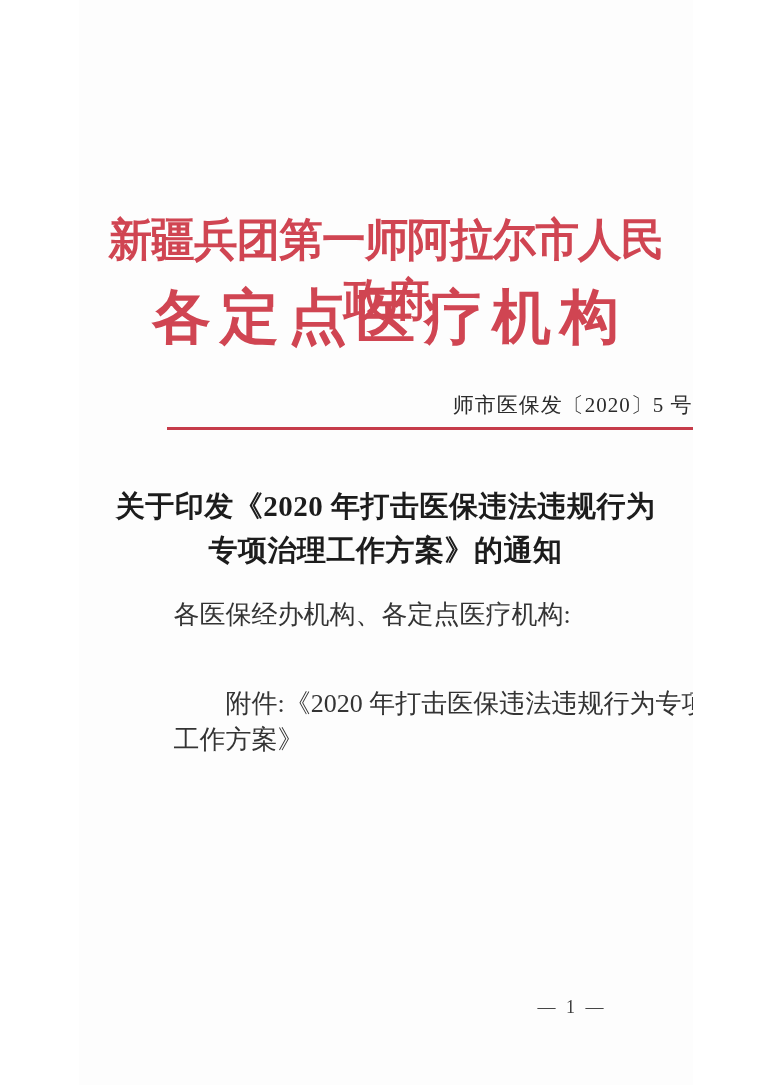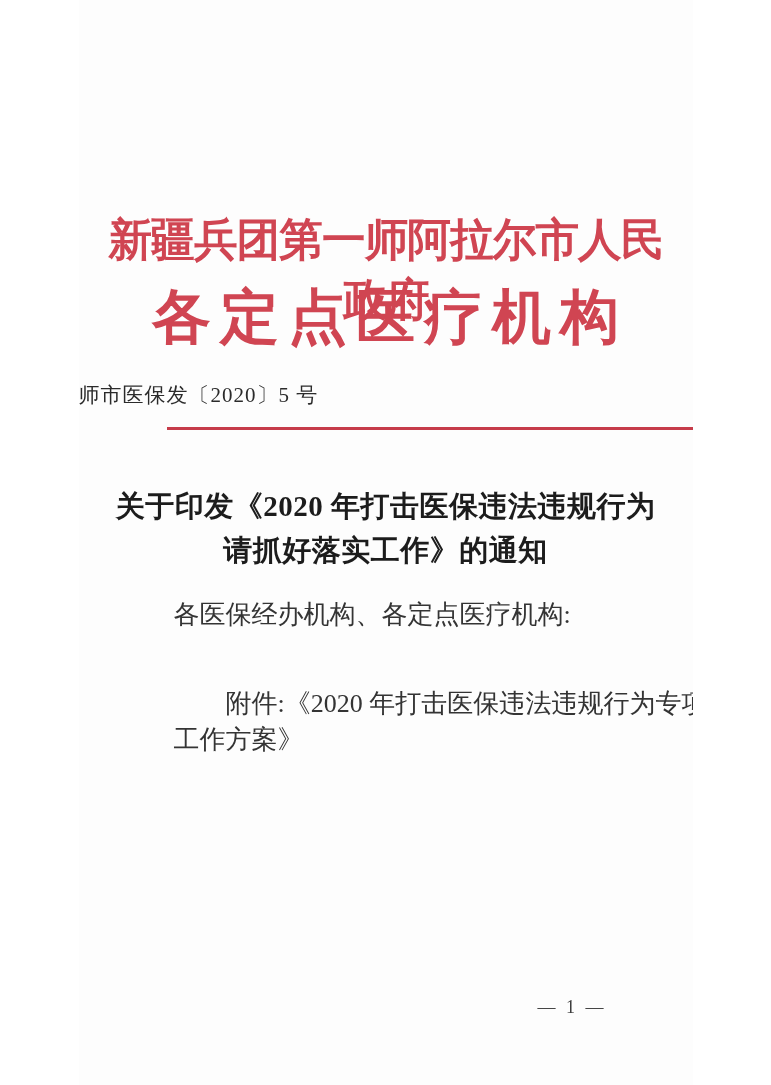--- a/index.html
+++ b/index.html
@@ -37,24 +37,24 @@
     width: 100%;
     text-align: center;
     font-size: 59px;
     font-weight: bold;
     letter-spacing: 9px;
     text-indent: 9px;
   }
   
   .doc-number {
     position: absolute;
-    top: 381px;
+    top: 391px;
     left: 0;
     width: 100%;
-    text-align: left;
+    text-align: right;
     font-size: 21px;
     letter-spacing: 1px;
     color: #2b2b2b;
   }
   
   .red-rule {
     position: absolute;
     top: 427px;
     left: 88px;
     width: 591px;
@@ -109,21 +109,21 @@
     <div class="letterhead-line1">新疆兵团第一师阿拉尔市人民政府</div>
     <div class="letterhead-line2">各定点医疗机构</div>
   </div>
 
   <div class="doc-number">师市医保发〔2020〕5 号</div>
 
   <div class="red-rule"></div>
 
   <h1 class="doc-title">
     <span>关于印发《2020 年打击医保违法违规行为</span><br>
-    <span>请抓好落实工作》的通知</span>
+    <span>专项治理工作方案》的通知</span>
   </h1>
 
   <div class="doc-body">
     <p class="salutation">各医保经办机构、各定点医疗机构:</p>
     <p class="attachment-line">附件:《2020 年打击医保违法违规行为专项治理工作方案》</p>
   </div>
 
   <div class="page-number">— 1 —</div>
 
 </div>

